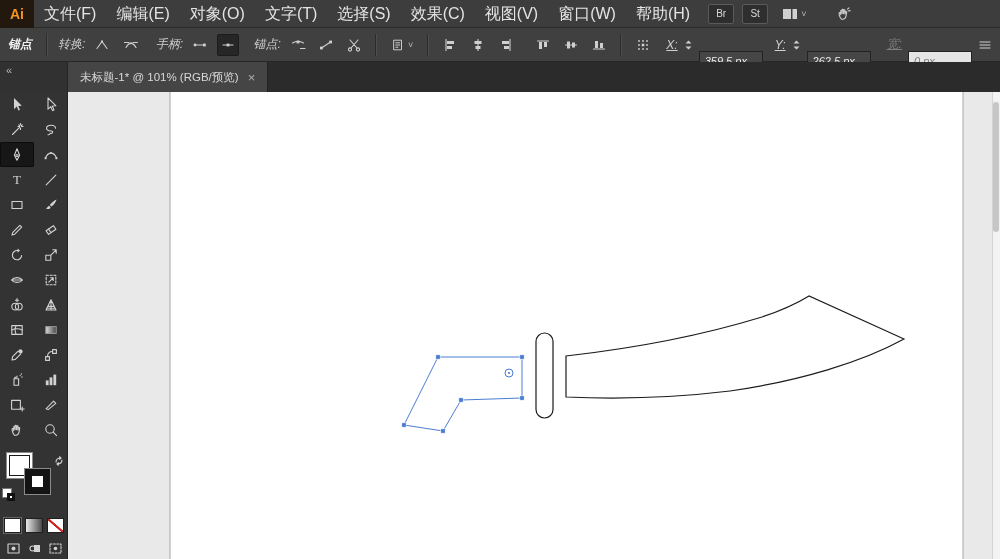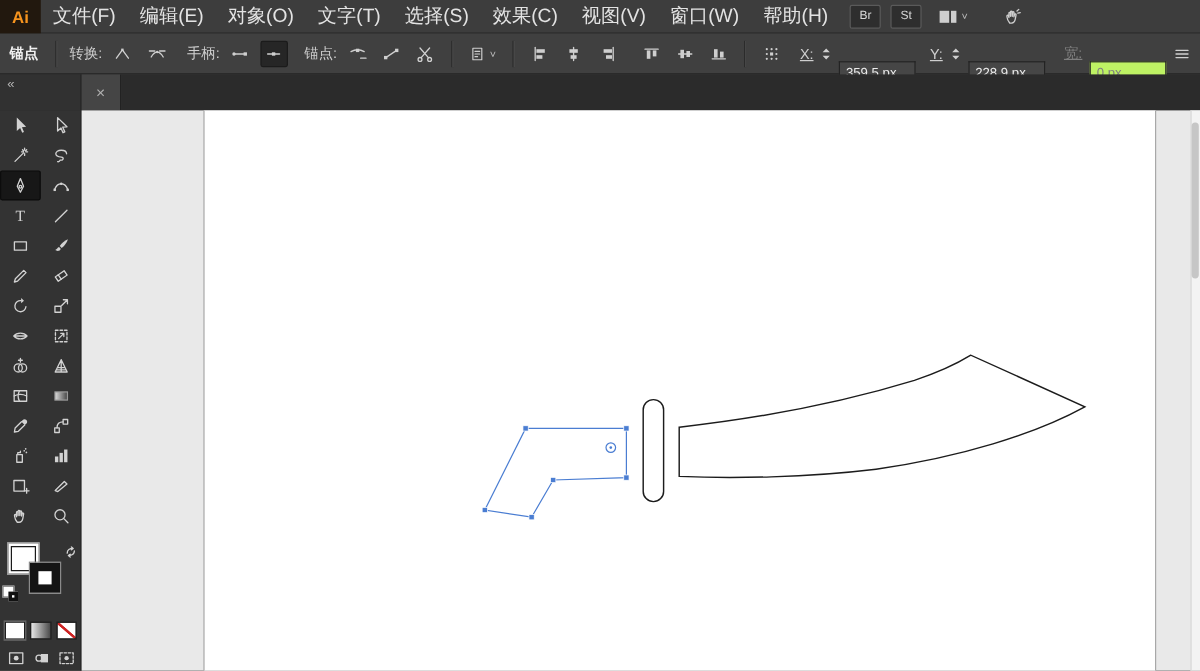--- a/index.html
+++ b/index.html
@@ -14,32 +14,32 @@
   .ai-logo{width:34px;height:28px;background:#22180e;color:#f7941e;font-weight:bold;
     font-size:14px;display:flex;align-items:center;justify-content:center;}
   .mb-item{color:#e3e3e3;font-size:16px;padding:0 10px;line-height:28px;white-space:nowrap;cursor:default;}
   .badge{min-width:20px;height:18px;margin-left:8px;background:#2e2e2e;border:1px solid #5a5a5a;
     color:#d8d8d8;font-size:10px;display:flex;align-items:center;justify-content:center;border-radius:2px;padding:0 2px;}
   .mb-iconbtn{display:flex;align-items:center;margin-left:14px;color:#cfcfcf;}
   .chev{font-size:9px;color:#bdbdbd;margin-left:3px;}
   
   .controlbar{position:absolute;left:0;top:28px;width:1000px;height:34px;background:#404040;
     display:flex;align-items:center;padding:0 8px;box-sizing:border-box;gap:6px;
-    border-bottom:1px solid #262626;}
+    border-bottom:1px solid #262626;font-style:italic;}
   .cb-title{color:#f0f0f0;font-size:12px;font-weight:bold;margin-right:4px;white-space:nowrap;}
   .cb-label{color:#cfcfcf;font-size:12px;white-space:nowrap;text-align:right;}
   .cb-label.link{text-decoration:underline;}
   .cb-label.disabled{color:#7f7f7f;}
   .sep{width:1px;height:22px;background:#2b2b2b;border-right:1px solid #4e4e4e;margin:0 4px;}
   .icon-btn{width:22px;height:20px;display:flex;align-items:center;justify-content:center;
     border-radius:2px;border:1px solid transparent;}
   .icon-btn.pressed{background:#262626;border:1px solid #1b1b1b;}
   .field{min-width:52px;height:17px;background:#464646;border:1px solid #232323;border-bottom-color:#555;
     color:#ececec;font-size:11px;display:flex;align-items:center;padding:0 5px;white-space:nowrap;margin-top:32px;}
-  .field.disabled{color:#808080;background:#bef264;text-align:center;}
+  .field.disabled{color:#808080;background:#e5e5e5;text-align:center;}
   .stepper{display:flex;align-items:center;}
   .ci{stroke:#cfcfcf;fill:none;stroke-width:1.1;stroke-linecap:round;stroke-linejoin:round;}
   .cf{fill:#cfcfcf;stroke:none;}
   .flyout{margin-left:auto;display:flex;align-items:center;}
   
   .tabbar{position:absolute;left:0;top:62px;width:1000px;height:30px;background:#2b2b2b;display:flex;}
   .tools-header{width:68px;height:30px;background:#313131;color:#b5b5b5;font-size:11px;
     padding:2px 0 0 6px;box-sizing:border-box;border-right:1px solid #242424;}
   .tab{height:30px;background:#454545;display:flex;align-items:center;gap:9px;padding:0 12px;
     border-right:1px solid #222;box-sizing:border-box;}
@@ -239,37 +239,38 @@
     </svg>
   </span>
   <span class="field">359.5 px</span>
 
   <span class="cb-label link" style="margin-left:6px">Y:</span>
   <span class="stepper">
     <svg width="9" height="14" viewBox="0 0 9 14">
       <path class="cf" d="M1.5 5.5 L4.5 2.5 L7.5 5.5 Z M1.5 8.5 L4.5 11.5 L7.5 8.5 Z"></path>
     </svg>
   </span>
-  <span class="field">228.9 px</span>
+  <span class="field">262.5 px</span>
 
   <span class="cb-label link disabled" style="margin-left:10px">宽:</span>
   <span class="field disabled">0 px</span>
 
   <span class="flyout">
     <svg width="14" height="14" viewBox="0 0 14 14">
       <path class="ci" d="M2 4 H12 M2 7 H12 M2 10 H12"></path>
     </svg>
   </span>
 </div>
 
 <div class="tabbar">
   <div class="tools-header">
     <span>«</span>
   </div>
   <div class="tab">
+    <span class="tab-title">未标题-1* @ 101% (RGB/预览)</span>
     <span class="tab-close">×</span>
   </div>
 </div>
 
 <div class="tools">
   <div class="toolgrid">
     <div class="tool">
       <svg width="16" height="16" viewBox="0 0 16 16">
         <path class="tf" d="M5 1 L5 12.2 L7.8 9.6 L9.5 13.6 L11 12.9 L9.3 9 L12.8 8.7 Z"></path>
       </svg>

